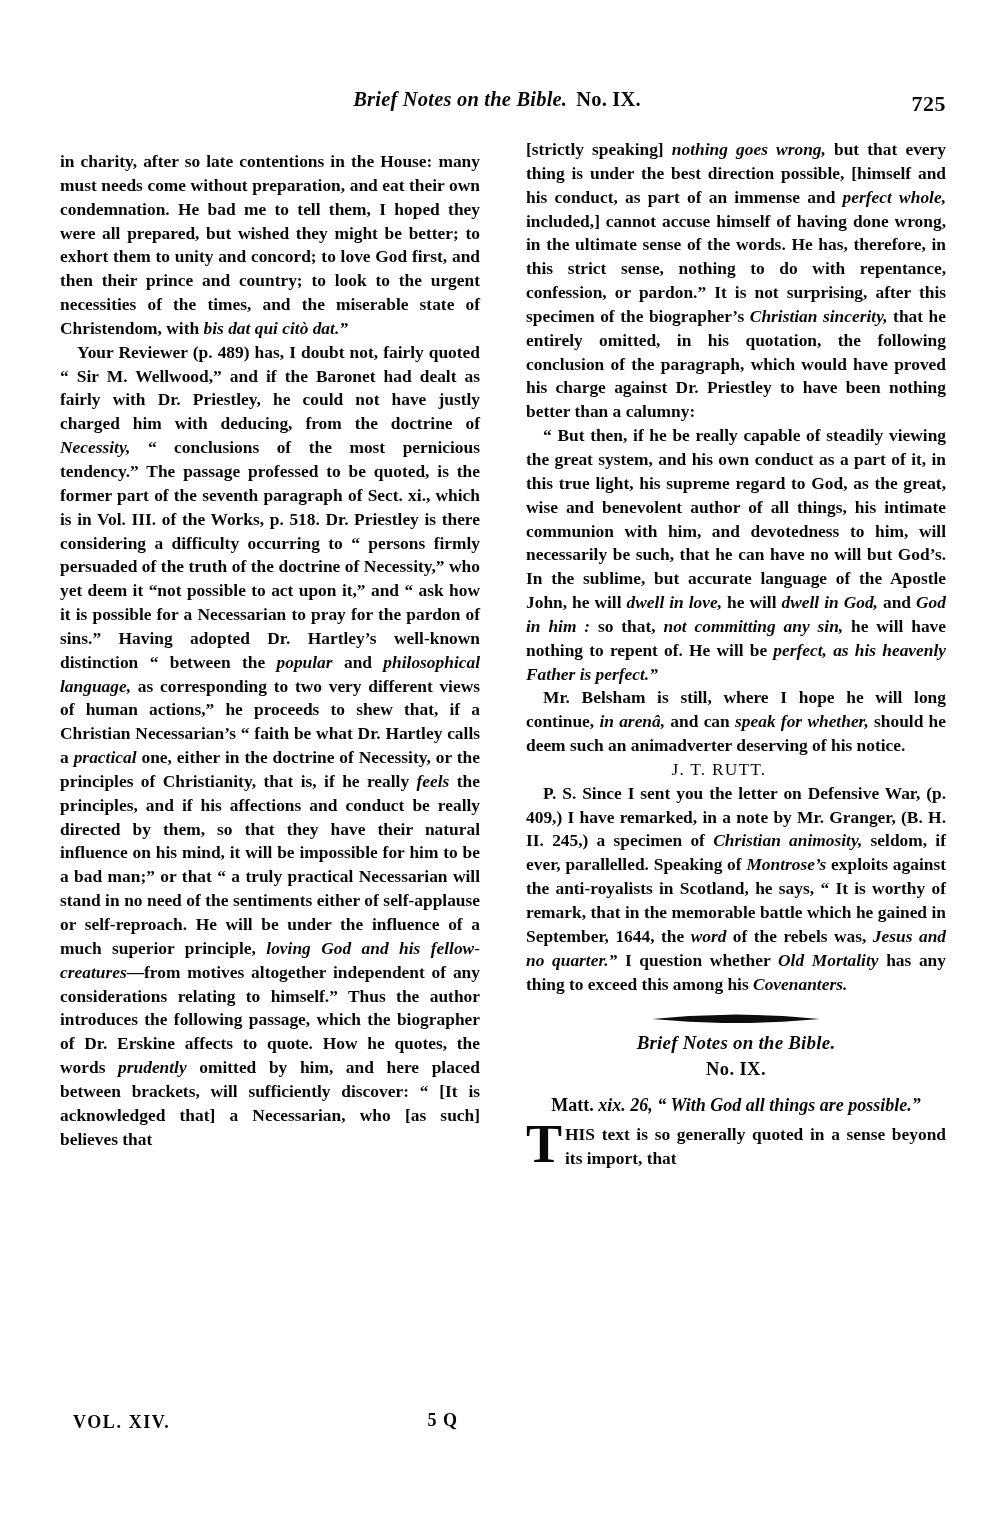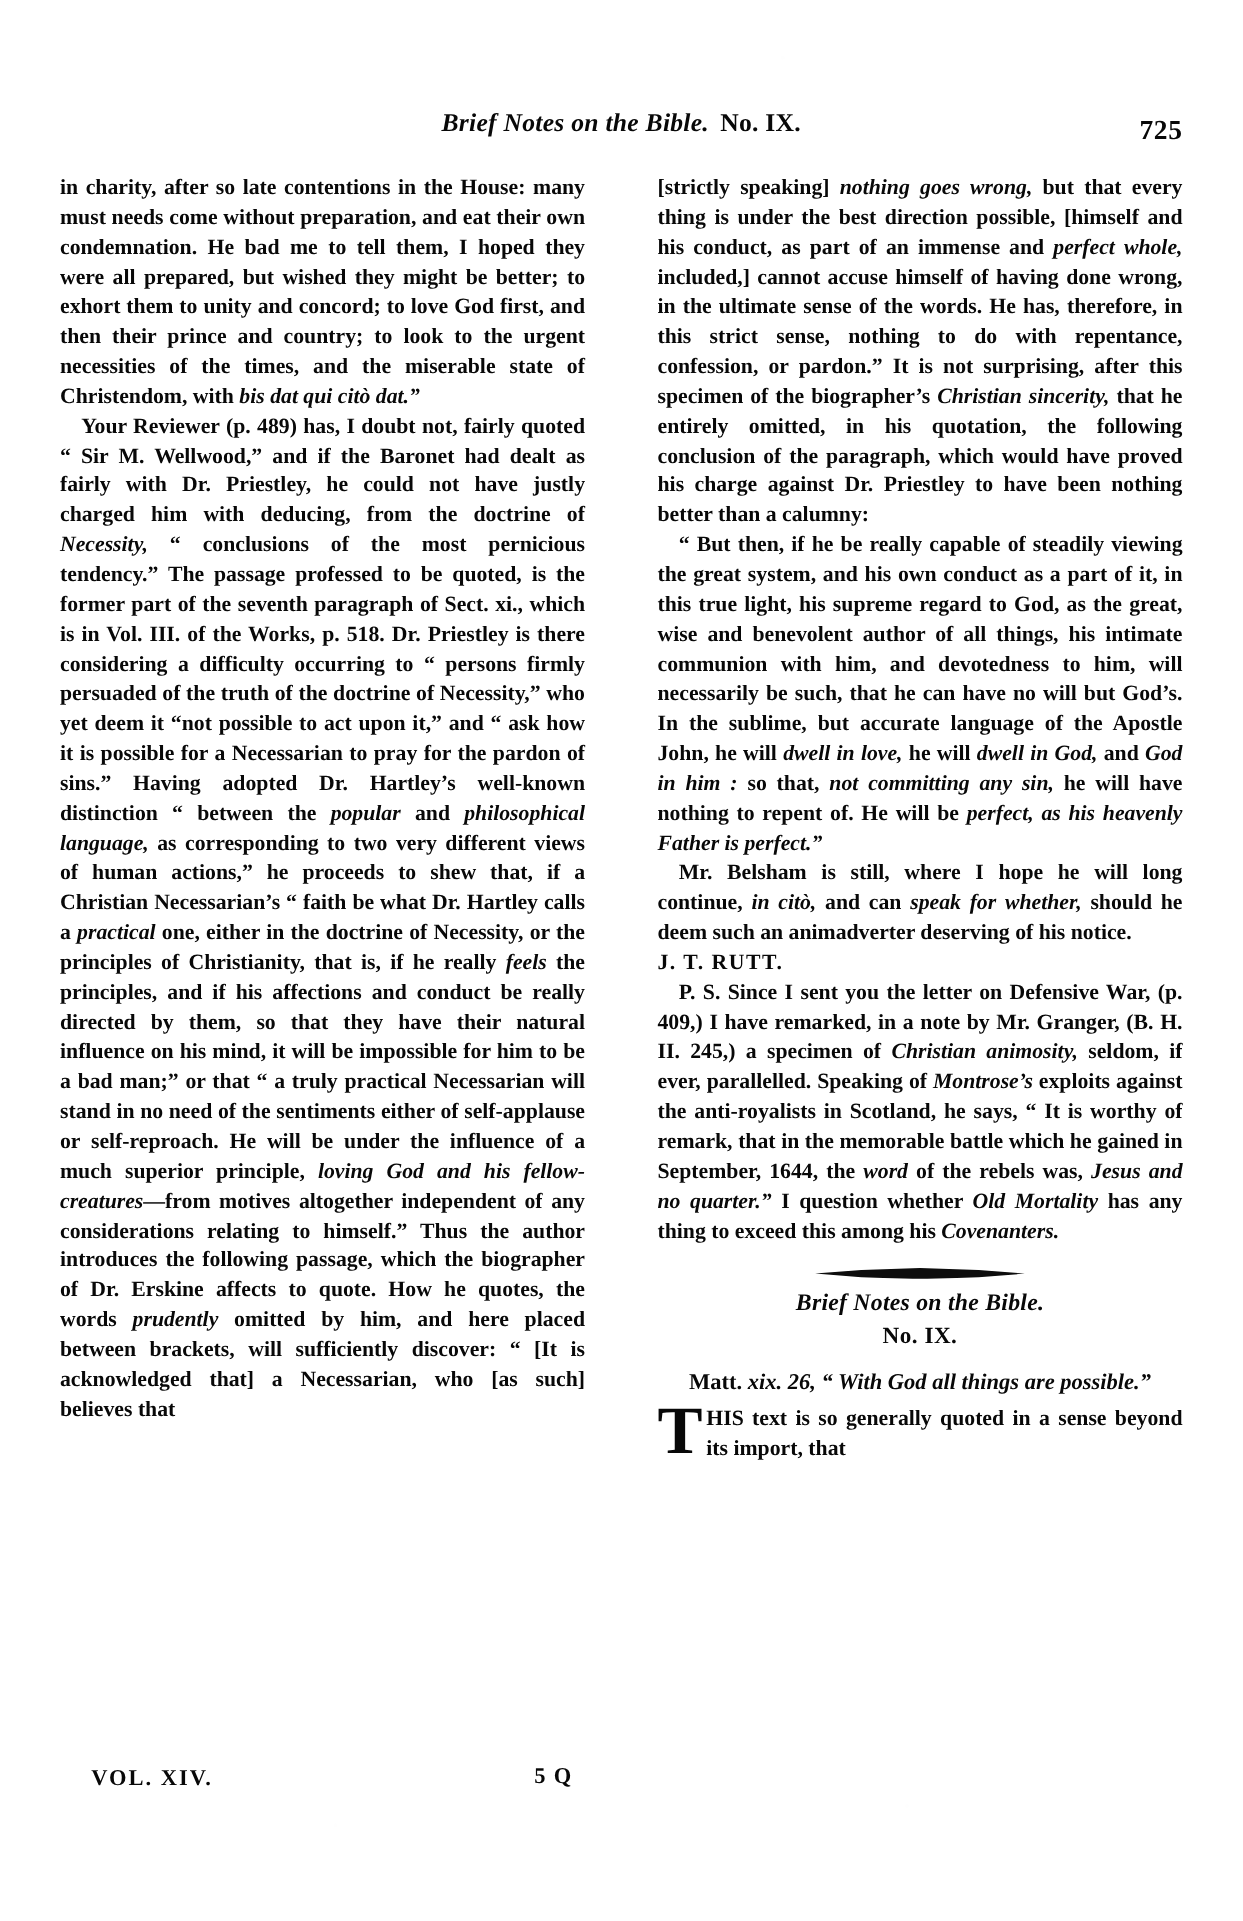--- a/index.html
+++ b/index.html
@@ -68,38 +68,38 @@
   .col{
     position:absolute;top:0;
     width:420px;
     font-size:17.4px;
     line-height:23.85px;
     text-align:justify;
     text-justify:inter-word;
     hyphens:manual;
     font-weight:600;
   }
-  .col-left{left:0;}
+  .col-left{left:12px;margin-top:12px;}
   .col-right{left:478px;}
 
   .col p{
     margin:0;
     text-indent:0;
   }
   .col p.indent{ text-indent:17px; }
   .col p.cont{ text-indent:0; }
 
   i,em,.ital{font-style:italic;}
 
   
   .signature{
-    text-align:left;
+    text-align:center;
     padding-right:34px;
     letter-spacing:1.2px;
-    font-weight:700;
+    font-weight:400;
     margin-top:2px;
   }
 
   
   .ornament{
     position:relative;
     height:22px;
     margin:9px 0 4px 0;
   }
   .ornament .lens{
@@ -203,21 +203,21 @@
       <p class="indent"><span>Your Reviewer (p. 489) has, I doubt not, fairly quoted “ Sir M. Wellwood,” and if the Baronet had dealt as fairly with Dr. Priestley, he could not have justly charged him with deducing, from the doctrine of </span><i>Necessity,</i><span> “ conclusions of the most pernicious tendency.” The passage professed to be quoted, is the former part of the seventh paragraph of Sect. xi., which is in Vol. III. of the Works, p. 518. Dr. Priestley is there considering a difficulty occurring to “ persons firmly persuaded of the truth of the doctrine of Necessity,” who yet deem it “not possible to act upon it,” and “ ask how it is possible for a Necessarian to pray for the pardon of sins.” Having adopted Dr. Hartley’s well-known distinction “ between the </span><i>popular</i><span> and </span><i>philosophical language,</i><span> as corresponding to two very different views of human actions,” he proceeds to shew that, if a Christian Necessarian’s “ faith be what Dr. Hartley calls a </span><i>practical</i><span> one, either in the doctrine of Necessity, or the principles of Christianity, that is, if he really </span><i>feels</i><span> the principles, and if his affections and conduct be really directed by them, so that they have their natural influence on his mind, it will be impossible for him to be a bad man;” or that “ a truly practical Necessarian will stand in no need of the sentiments either of self-applause or self-reproach. He will be under the influence of a much superior principle, </span><i>loving God and his fellow-creatures</i><span>—from motives altogether independent of any considerations relating to himself.” Thus the author introduces the following passage, which the biographer of Dr. Erskine affects to quote. How he quotes, the words </span><i>prudently</i><span> omitted by him, and here placed between brackets, will sufficiently discover: “ [It is acknowledged that] a Necessarian, who [as such] believes that</span></p>
 
     </div>
 
     <div class="col col-right">
 
       <p class="cont"><span>[strictly speaking] </span><i>nothing goes wrong,</i><span> but that every thing is under the best direction possible, [himself and his conduct, as part of an immense and </span><i>perfect whole,</i><span> included,] cannot accuse himself of having done wrong, in the ultimate sense of the words. He has, therefore, in this strict sense, nothing to do with repentance, confession, or pardon.” It is not surprising, after this specimen of the biographer’s </span><i>Christian sincerity,</i><span> that he entirely omitted, in his quotation, the following conclusion of the paragraph, which would have proved his charge against Dr. Priestley to have been nothing better than a calumny:</span></p>
 
       <p class="indent"><span>“ But then, if he be really capable of steadily viewing the great system, and his own conduct as a part of it, in this true light, his supreme regard to God, as the great, wise and benevolent author of all things, his intimate communion with him, and devotedness to him, will necessarily be such, that he can have no will but God’s. In the sublime, but accurate language of the Apostle John, he will </span><i>dwell in love,</i><span> he will </span><i>dwell in God,</i><span> and </span><i>God in him :</i><span> so that, </span><i>not committing any sin,</i><span> he will have nothing to repent of. He will be </span><i>perfect, as his heavenly Father is perfect.”</i></p>
 
-      <p class="indent"><span>Mr. Belsham is still, where I hope he will long continue, </span><i>in citò,</i><span> and can </span><i>speak for whether,</i><span> should he deem such an animadverter deserving of his notice.</span></p>
+      <p class="indent"><span>Mr. Belsham is still, where I hope he will long continue, </span><i>in arenâ,</i><span> and can </span><i>speak for whether,</i><span> should he deem such an animadverter deserving of his notice.</span></p>
 
       <p class="signature">J. T. RUTT.</p>
 
       <p class="indent"><span>P. S. Since I sent you the letter on Defensive War, (p. 409,) I have remarked, in a note by Mr. Granger, (B. H. II. 245,) a specimen of </span><i>Christian animosity,</i><span> seldom, if ever, parallelled. Speaking of </span><i>Montrose’s</i><span> exploits against the anti-royalists in Scotland, he says, “ It is worthy of remark, that in the memorable battle which he gained in September, 1644, the </span><i>word</i><span> of the rebels was, </span><i>Jesus and no quarter.”</i><span> I question whether </span><i>Old Mortality</i><span> has any thing to exceed this among his </span><i>Covenanters.</i></p>
 
       <div class="ornament">
         <div class="lens"></div>
       </div>
 
       <div class="art-title">Brief Notes on the Bible.</div>

